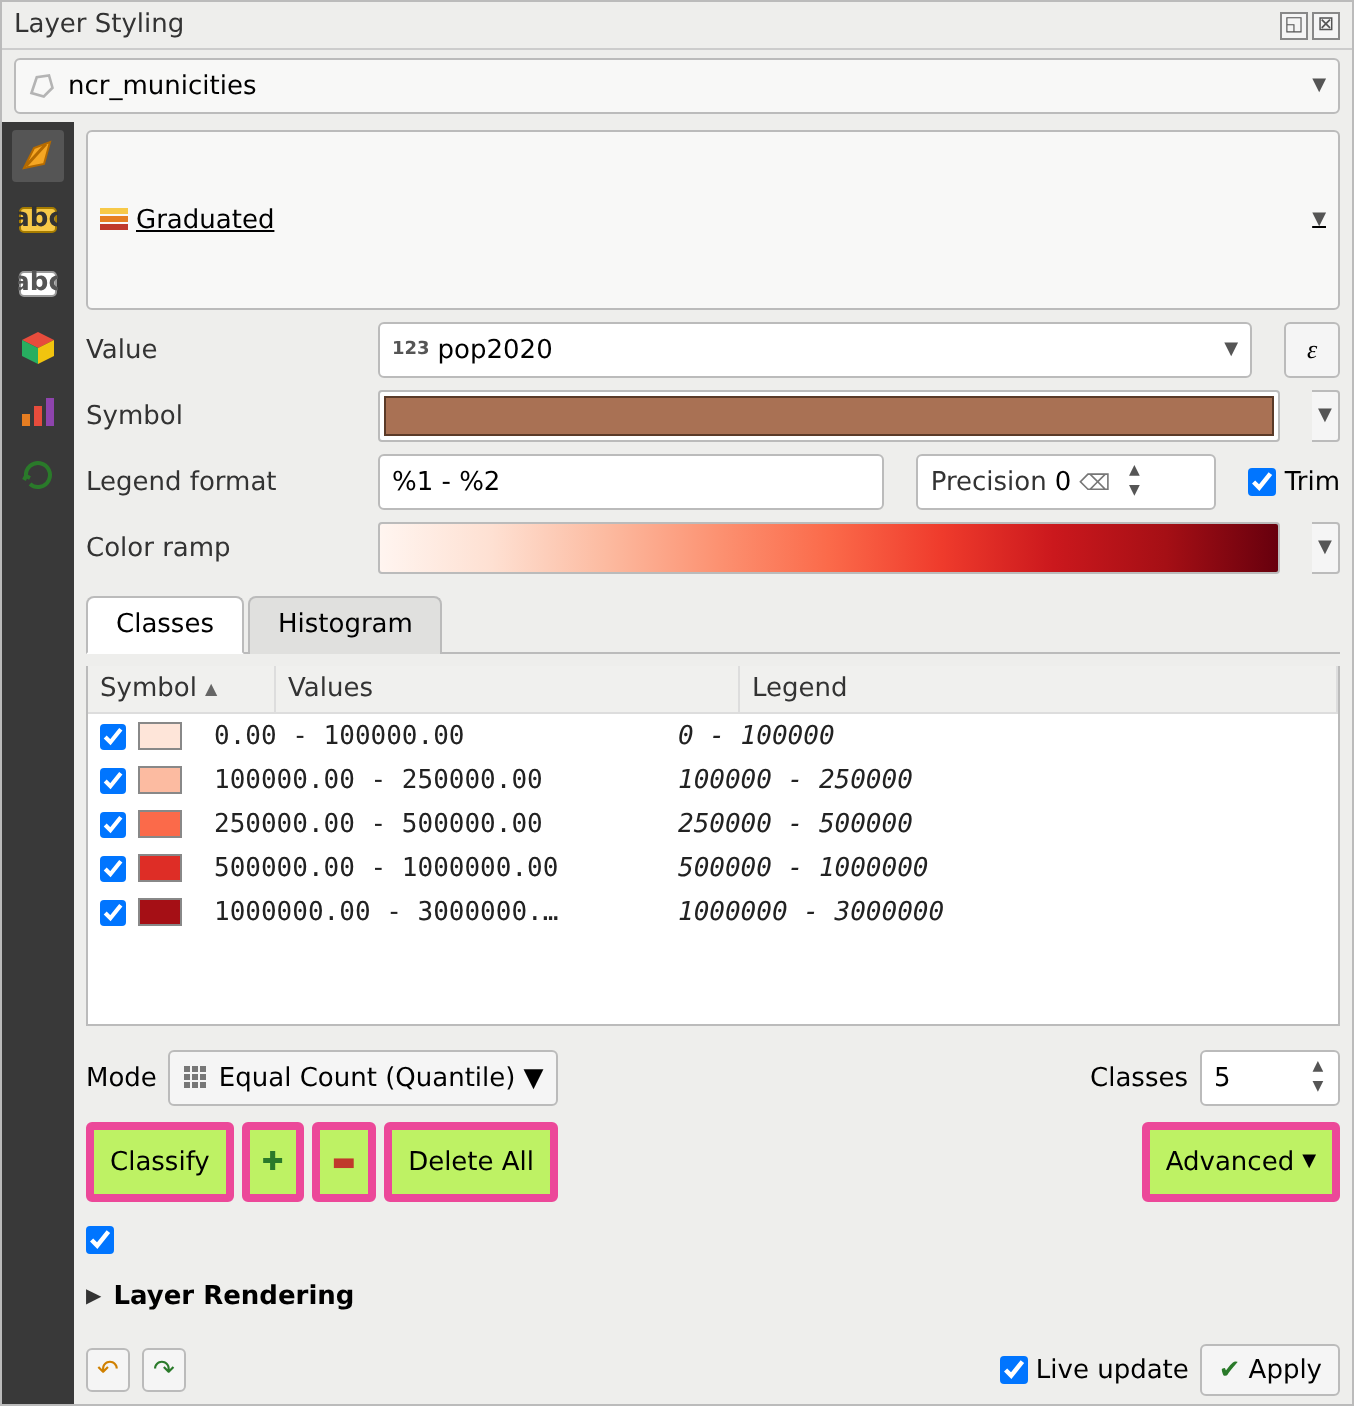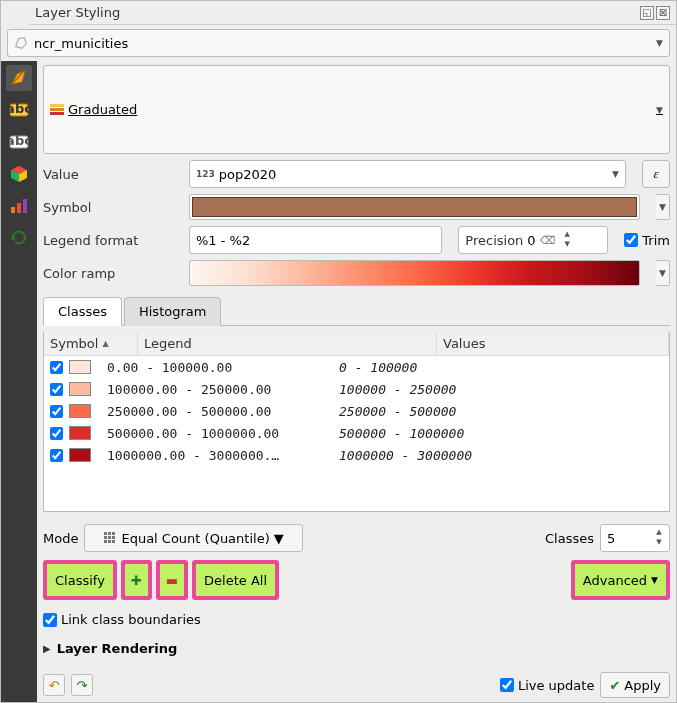--- a/index.html
+++ b/index.html
@@ -1,18 +1,18 @@
 <!DOCTYPE html>
 <html><head>
 <meta charset="utf-8">
 <style>
 * { box-sizing: border-box; margin: 0; padding: 0; font-family: "DejaVu Sans", "Liberation Sans", Arial, sans-serif; font-size: 13px; }
 body { background: #f0f0f0; width: 677px; height: 703px; overflow: hidden; }
 .panel { width: 677px; height: 703px; display: flex; flex-direction: column; border: 1px solid #bbb; background: #eeeeec; }
-.titlebar { height: 24px; display: flex; align-items: center; padding: 0 6px; border-bottom: 1px solid #ccc; background: #eeeeec; margin-left: 28px; }
+.titlebar { height: 24px; display: flex; align-items: center; padding: 0 6px; border-bottom: 1px solid #ccc; background: #eeeeec; }
 .titlebar .title { flex: 1; font-size: 13px; color: #333; }
 .titlebar .win-btn { width: 14px; height: 14px; border: 1px solid #888; margin-left: 2px; display: flex; align-items: center; justify-content: center; font-size: 10px; color: #555; background: #f5f5f5; cursor: pointer; }
 .layersel { padding: 4px 6px 4px 6px; }
 .combo { display: flex; align-items: center; border: 1px solid #bbb; border-radius: 3px; background: #fff; height: 28px; padding: 0 6px; }
 .combo .drop { margin-left: auto; color: #555; font-size: 9px; }
 .layersel .combo { background: #f8f8f7; }
 .poly-icon { width: 14px; height: 14px; margin-right: 6px; opacity: 0.6; }
 .main { flex: 1; display: flex; min-height: 0; }
 .sidebar { width: 36px; background: #393939; display: flex; flex-direction: column; padding-top: 4px; gap: 6px; align-items: center; }
 .sidebar .sicon { width: 26px; height: 26px; display: flex; align-items: center; justify-content: center; cursor: pointer; border-radius: 2px; }
@@ -47,21 +47,21 @@
 .col-val { width: 232px; }
 .col-leg { flex: 1; }
 .sort { font-size: 8px; margin-left: 4px; color: #666; }
 .list-body { flex: 1; overflow: auto; }
 .lrow { display: flex; align-items: center; height: 22px; padding: 0 6px; }
 .lrow input[type=checkbox] { margin-right: 6px; }
 .swatch { width: 22px; height: 14px; border: 1px solid #888; margin-right: 16px; }
 .lrow .v { width: 232px; font-family: "DejaVu Sans Mono", monospace; font-size: 13px; color: #222; white-space: nowrap; overflow: hidden; }
 .lrow .l { flex: 1; font-family: "DejaVu Sans Mono", monospace; font-size: 13px; color: #222; font-style: italic; }
 .mode-row { display: flex; align-items: center; gap: 6px; margin-top: 6px; }
-.mode-combo { display: flex; align-items: center; border: 1px solid #bbb; border-radius: 3px; background: #f5f5f5; height: 28px; padding: 0 18px; font-family: "DejaVu Sans Mono", monospace; }
+.mode-combo { display: flex; align-items: center; border: 1px solid #bbb; border-radius: 3px; background: #f5f5f5; height: 28px; padding: 0 6px; font-family: "DejaVu Sans Mono", monospace; }
 .mode-icon { width: 14px; height: 14px; margin-right: 4px; }
 .btn { height: 40px; border: 4px solid #ec4899; border-radius: 3px; background: #bef264; padding: 0 8px; display: flex; align-items: center; cursor: pointer; }
 .btn-row { display: flex; gap: 4px; align-items: center; margin-top: 2px; }
 .spacer { flex: 1; }
 .collapsible { display: flex; align-items: center; gap: 6px; margin-top: 8px; cursor: pointer; }
 .collapsible .tri { font-size: 10px; color: #333; }
 .collapsible .ctitle { font-weight: bold; }
 .footer { display: flex; align-items: center; gap: 6px; margin-top: 6px; padding-top: 4px; }
 .small-btn { width: 22px; height: 22px; border: 1px solid #bbb; border-radius: 3px; background: #f5f5f5; display: flex; align-items: center; justify-content: center; cursor: pointer; }
 .apply-btn { height: 26px; border: 1px solid #bbb; border-radius: 3px; background: #f5f5f5; padding: 0 8px; display: flex; align-items: center; cursor: pointer; gap: 4px; }
@@ -190,22 +190,22 @@
       <div class="tabs">
         <div class="tab active">Classes</div>
         <div class="tab">Histogram</div>
       </div>
       <div class="list-wrap">
         <div class="list-head">
           <div class="col col-sym">
               <span>Symbol</span>
               <span class="sort">▲</span>
             </div>
+          <div class="col col-val">Values</div>
           <div class="col col-leg">Legend</div>
-          <div class="col col-val">Values</div>
         </div>
         <div class="list-body" id="list-body">
             <div class="lrow">
               <input type="checkbox" checked="" style="">
               <span class="swatch" style="background:#fee5d9"></span>
               <span class="v">0.00 - 100000.00</span>
               <span class="l">0 - 100000</span>
             </div>
             <div class="lrow">
               <input type="checkbox" checked="" style="">
@@ -273,21 +273,20 @@
         <div class="btn">Delete All</div>
         <div class="spacer"></div>
         <div class="btn">
             <span>Advanced</span>
             <span style="font-size:9px;margin-left:4px;">▼</span>
           </div>
       </div>
 
       <label class="chk" style="margin-top:6px;">
         <input type="checkbox" checked="" style="">
-        <span>Link class boundaries</span>
       </label>
 
       <div class="collapsible">
         <span class="tri">▶</span>
         <span class="ctitle">Layer Rendering</span>
       </div>
 
       <div class="footer">
         <div class="small-btn">
             <span style="color:#d08000;">↶</span>

